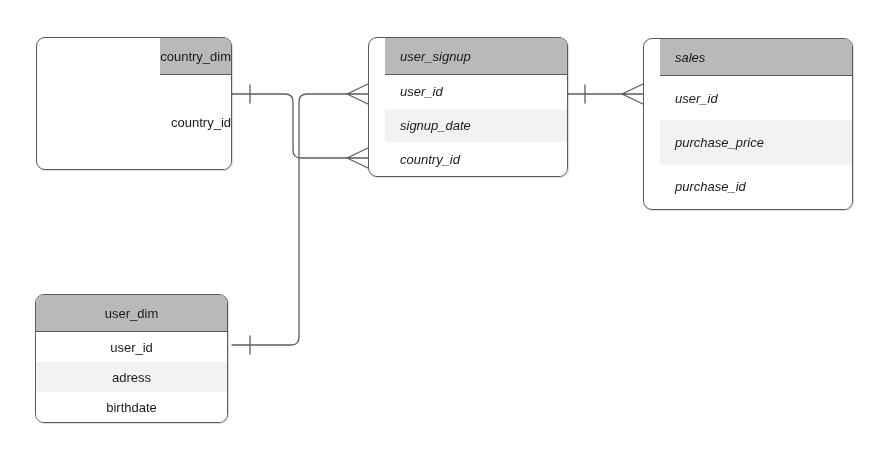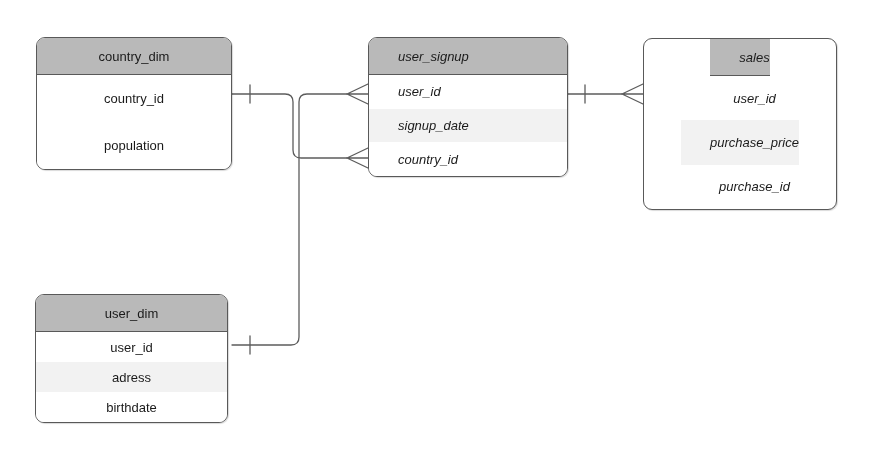--- a/index.html
+++ b/index.html
@@ -61,22 +61,23 @@
     align-items: center;
     justify-content: center;
     background: var(--row-fill, #ffffff);
   }
   .entity .row.alt {
     background: var(--row-alt-fill, #f2f2f2);
   }
   .entity.fact .hdr,
   .entity.fact .row {
     justify-content: flex-start;
-    padding-left: 29px;
+    padding-left: 15px;
     font-style: italic;
+    margin-left: 16px;
   }
 </style>
 </head>
 <body>
 
 <div class="canvas">
 
   <svg class="wires" width="883" height="460" viewBox="0 0 883 460">
 
     <g>
@@ -91,34 +92,33 @@
       <path d="M 347 94 L 368 84 M 347 94 L 368 94 M 347 94 L 368 104"></path>
     </g>
 
     <g>
       <path d="M 568 94 L 622 94"></path>
       <path d="M 585 85 L 585 103"></path>
       <path d="M 622 94 L 643 84 M 622 94 L 643 94 M 622 94 L 643 104"></path>
     </g>
   </svg>
 
-  <div class="entity plain" style="left:36px; top:37px; width:196px; height:133px;">
+  <div class="entity plain" style="left:36px; top:37px; width:196px; height:133px;align-items:flex-end;">
     <div class="hdr">country_dim</div>
     <div class="row">country_id</div>
-    <div class="row">population</div>
   </div>
 
   <div class="entity fact" style="left:368px; top:37px; width:200px; height:140px;">
     <div class="hdr">user_signup</div>
     <div class="row">user_id</div>
     <div class="row alt">signup_date</div>
     <div class="row">country_id</div>
   </div>
 
-  <div class="entity fact" style="left:643px; top:38px; width:194px; height:172px;align-items:center;">
+  <div class="entity fact" style="left:643px; top:38px; width:210px; height:172px;">
     <div class="hdr">sales</div>
     <div class="row">user_id</div>
     <div class="row alt">purchase_price</div>
     <div class="row">purchase_id</div>
   </div>
 
   <div class="entity plain" style="left:35px; top:294px; width:193px; height:129px;">
     <div class="hdr">user_dim</div>
     <div class="row">user_id</div>
     <div class="row alt">adress</div>

